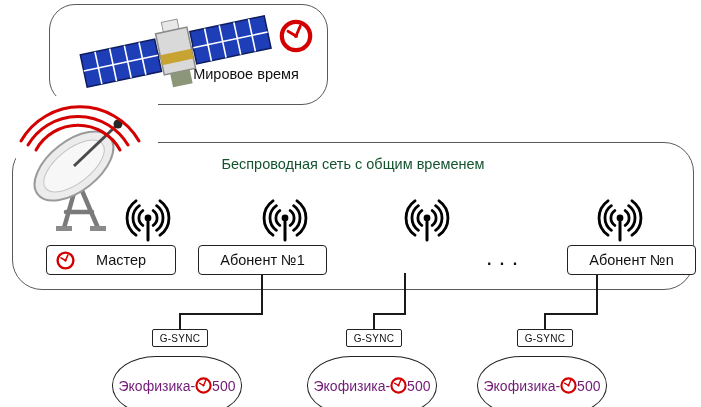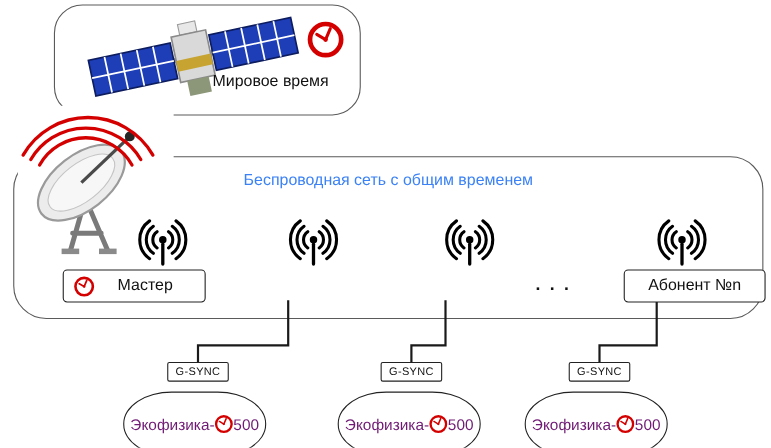--- a/index.html
+++ b/index.html
@@ -21,41 +21,41 @@
     text-align: center; font-size: 14.5px; color: #111;
   }
 
   
   .net-box {
     position: absolute; left: 12px; top: 142px; width: 682px; height: 148px;
     border: 1.5px solid #5a5a5a; border-radius: 30px; background: #fff; z-index: 1;
   }
   .net-title {
     position: absolute; left: 0; right: 0; top: 13px;
-    text-align: center; font-size: 14.5px; color: #3b82f6;
+    text-align: center; font-size: 14.5px; color: #14532d;
   }
 
   
   .connectors { position: absolute; left: 0; top: 0; width: 701px; height: 407px; z-index: 2; pointer-events: none; }
 
   
   .dish { position: absolute; left: 16px; top: 96px; width: 142px; height: 142px; z-index: 3; }
 
   
   .wifi { position: absolute; top: 199px; width: 48px; height: 44px; z-index: 3; }
   .wifi-1 { left: 124px; } .wifi-2 { left: 261px; } .wifi-3 { left: 403px; } .wifi-4 { left: 596px; }
 
   
   .node {
     position: absolute; top: 245px; height: 30px; background: #fff;
     border: 1.5px solid #222; border-radius: 4px; z-index: 3;
     display: flex; align-items: center; justify-content: center;
     font-size: 14.5px; color: #111;
   }
-  .node-master { left: 46px; width: 130px; justify-content: flex-start; margin-left: 11px; }
+  .node-master { left: 46px; width: 130px; justify-content: flex-start; }
   .node-master .clock-sm { width: 19px; height: 19px; margin-left: 9px; flex: 0 0 auto; }
   .node-master .node-label { flex: 1; text-align: center; padding-right: 8px; }
   .node-1 { left: 198px; width: 129px; }
   .node-2 { left: 341px; width: 129px; }
   .node-n { left: 533px; width: 129px; margin-left: 34px; }
 
   .dots {
     position: absolute; left: 477px; top: 247px; width: 52px; height: 26px;
     line-height: 26px; text-align: center; font-size: 16px; font-weight: bold;
     letter-spacing: 2px; z-index: 3; color: #111;
@@ -157,20 +157,23 @@
   </svg>
 
   <div class="node node-master">
     <svg class="clock-sm" viewBox="0 0 36 36">
       <circle cx="18" cy="18" r="15" fill="#fff" stroke="#d40000" stroke-width="4.5"></circle>
       <path d="M18 18L22.5 7.5M18 18L9.5 13" stroke="#d40000" stroke-width="3" stroke-linecap="round" fill="none"></path>
       <circle cx="18" cy="18" r="2.2" fill="#d40000"></circle>
     </svg>
     <span class="node-label">Мастер</span>
   </div>
+  <div class="node node-1">
+    <span>Абонент №1</span>
+  </div>
   <div class="dots">. . .</div>
   <div class="node node-n">
     <span>Абонент №n</span>
   </div>
 
   <div class="epod epod-1">
     <div>Экофизика-</div>
     <div class="ep-line2">
       <svg class="clock-xs" viewBox="0 0 36 36">
         <circle cx="18" cy="18" r="15" fill="#fff" stroke="#d40000" stroke-width="4.5"></circle>

